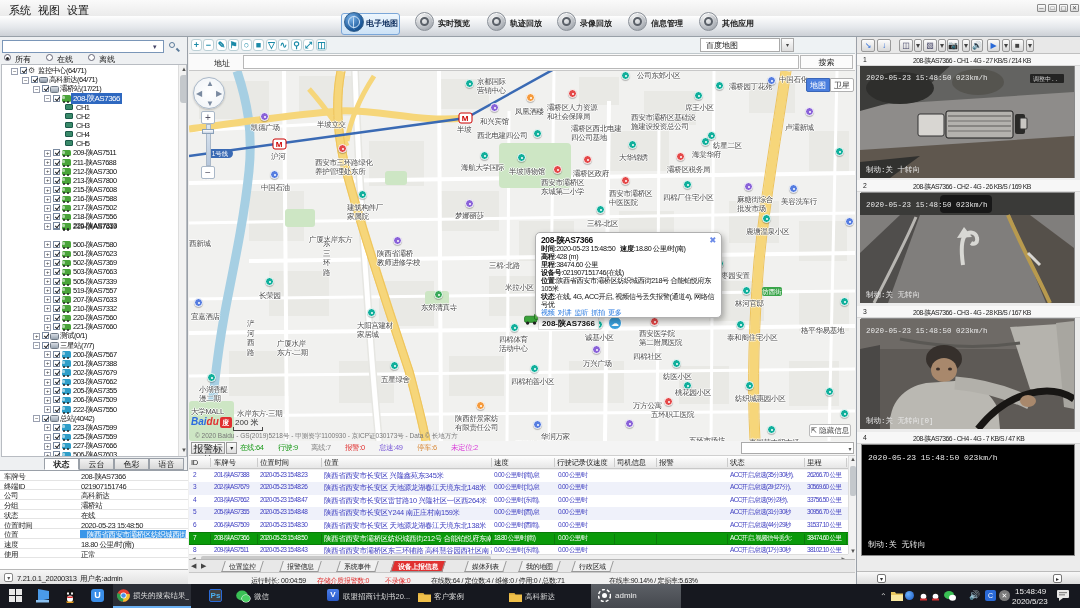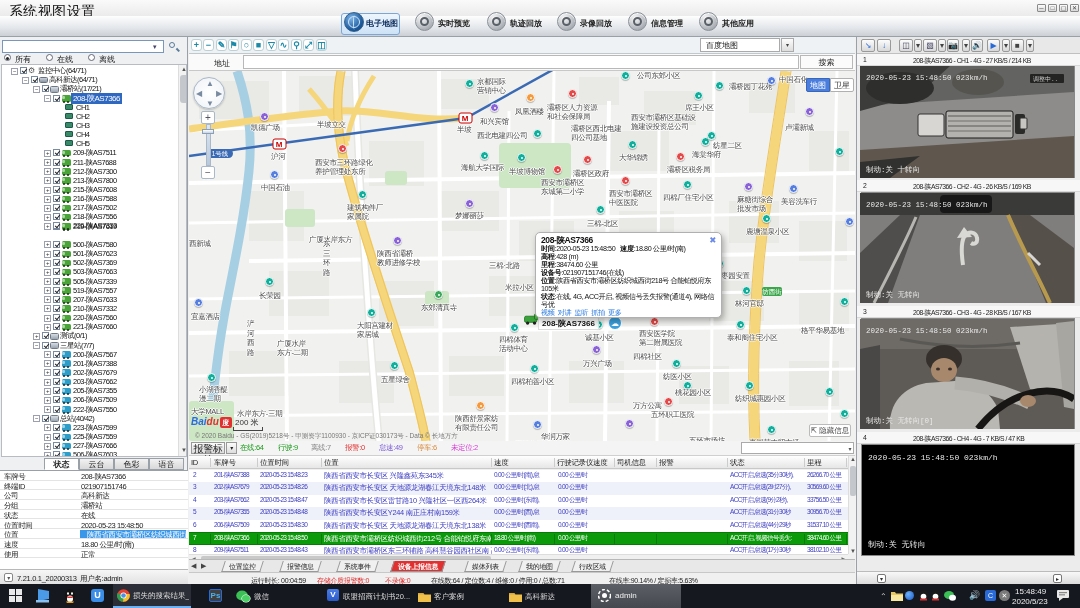--- a/index.html
+++ b/index.html
@@ -1,18 +1,18 @@
 <!DOCTYPE html>
 <html><head><meta charset="utf-8">
 <style>
 *{margin:0;padding:0;box-sizing:border-box}
 body{width:1080px;height:608px;overflow:hidden;position:relative;font-family:"Liberation Sans",sans-serif;background:#f0f0f0}
 .abs{position:absolute}
 .txt{position:absolute;white-space:nowrap}
-#menubar{left:0;top:0;width:1080px;height:16px;background:linear-gradient(#fafafa,#ebebeb);font-size:14px;color:#111}
+#menubar{left:0;top:0;width:1080px;height:16px;background:linear-gradient(#fafafa,#ebebeb);font-size:11px;color:#111}
 #toolbar{left:0;top:16px;width:1080px;height:21px;background:linear-gradient(#fefefe,#e3e6ea 60%,#ccd0d6);border-bottom:1px solid #98a0a8}
 .winbtn{position:absolute;top:4px;width:9px;height:8px;border:1px solid #8a8a8a;background:linear-gradient(#fcfcfc,#d8d8d8);border-radius:1px;font-size:6px;line-height:6px;text-align:center;color:#444}
 .tabico{position:absolute;top:12px;width:19px;height:19px;border-radius:50%;background:radial-gradient(circle at 35% 30%,#f8f8f8,#b8bcc2 60%,#888e96);border:1px solid #8a9098;box-shadow:inset 0 1px 1px #fff}
 .tabico i{position:absolute;left:4px;top:4px;width:9px;height:9px;border:2px solid #5a6068;border-radius:50%}
 .tabtxt{position:absolute;top:18px;font-size:8px;font-weight:bold;color:#222;white-space:nowrap}
 #seltab{left:341px;top:13px;width:59px;height:22px;background:linear-gradient(#eef6fd,#cce2f6);border:1px solid #7aa6d8;border-radius:3px}
 .globe{position:absolute;left:344px;top:12px;width:20px;height:20px;border-radius:50%;background:radial-gradient(circle at 35% 30%,#7ab2e8,#1c5a9c 65%,#0c3a70);border:1px solid #33608c}
 .globe i{position:absolute;left:3px;top:3px;width:12px;height:12px;border:1.5px solid #cfe4f8;border-radius:50%}
 .globe b{position:absolute;left:8px;top:2px;width:3px;height:15px;border-left:1.5px solid #cfe4f8;border-radius:50%}
 #leftpanel{left:0;top:37px;width:188px;height:547px;background:#eef0f2;border-right:1px solid #9aa0a8}

